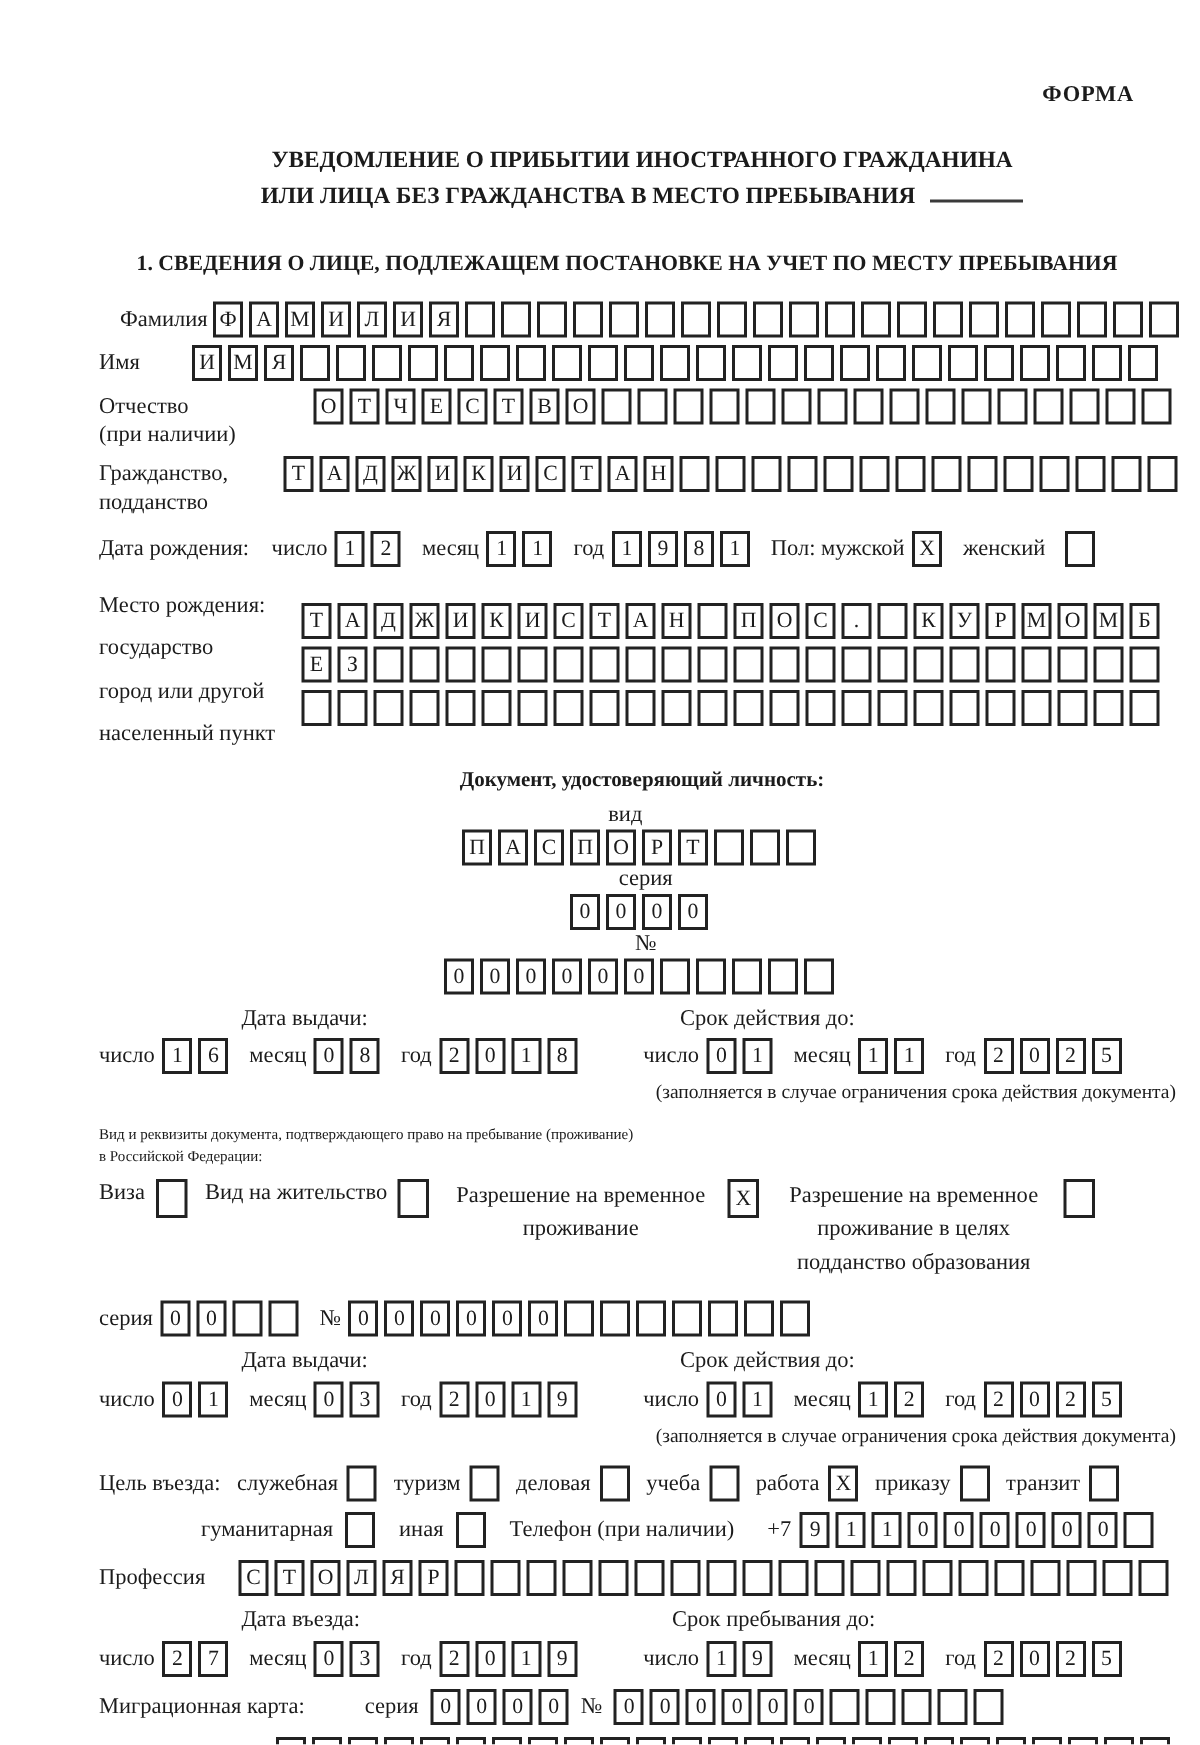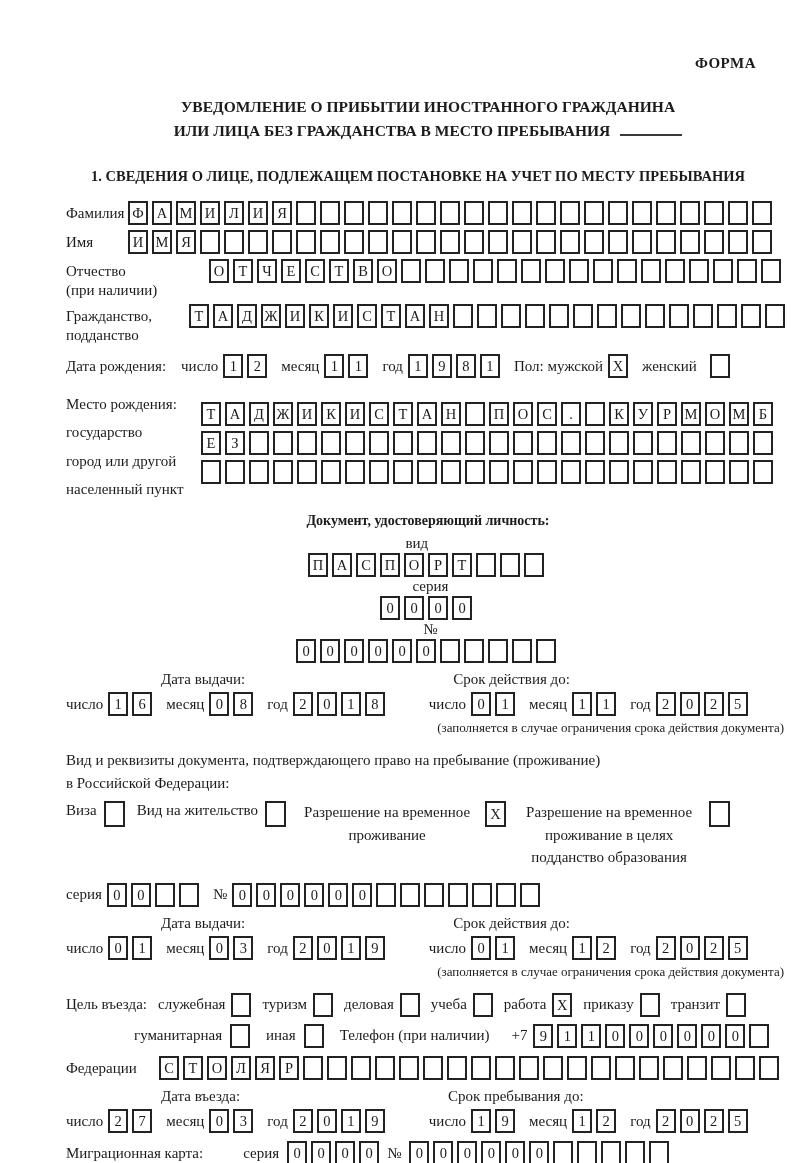--- a/index.html
+++ b/index.html
@@ -38,21 +38,21 @@
   .t.first{margin-left:0;}
 
   .date-titles{display:flex;font-size:15px;margin-top:7px;}
   .dt-left{margin-left:95px;}
   .dt-right{margin-left:208px;}
   .date-row{display:flex;align-items:center;margin-top:4px;}
   .dg{display:flex;align-items:center;}
   .dg-right{margin-left:40px;}
   .note{font-size:13px;text-align:right;padding-right:6px;margin-top:4px;}
 
-  .intro{margin-top:12px;font-size:15px;line-height:1.55;}
+  .intro{margin-top:12px;font-size:10px;line-height:1.55;}
   .opts{display:flex;align-items:flex-start;margin-top:6px;font-size:15px;}
   .opts .cb{margin-left:7px;margin-right:0;width:21px;height:26px;}
   .opt-multi{text-align:center;line-height:1.5;}
   .ml12{margin-left:12px}.ml10{margin-left:10px}.ml16{margin-left:16px}
   .w180{width:182px}.w185{width:186px}
 
   .purpose{display:flex;align-items:center;margin-top:12px;font-size:15px;}
   .purpose .cb{margin-left:6px;margin-right:0;}
   .purpose .opt{margin-left:11px;}
   .purpose2{display:flex;align-items:center;margin-top:7px;font-size:15px;padding-left:68px;}
@@ -77,21 +77,21 @@
 
   <div class="title">
     <div>УВЕДОМЛЕНИЕ О ПРИБЫТИИ ИНОСТРАННОГО ГРАЖДАНИНА</div>
     <div>
       <span>ИЛИ ЛИЦА БЕЗ ГРАЖДАНСТВА В МЕСТО ПРЕБЫВАНИЯ</span><span class="title-blank"></span>
     </div>
   </div>
 
   <div class="sec1">1. СВЕДЕНИЯ О ЛИЦЕ, ПОДЛЕЖАЩЕМ ПОСТАНОВКЕ НА УЧЕТ ПО МЕСТУ ПРЕБЫВАНИЯ</div>
 
-  <div class="row" style="margin-top:16px;">
+  <div class="row" style="margin-top:16px;justify-content:flex-end;">
     <div class="lbl w62">Фамилия</div>
     <div class="cells">
         <span class="cell">Ф</span>
         <span class="cell">А</span>
         <span class="cell">М</span>
         <span class="cell">И</span>
         <span class="cell">Л</span>
         <span class="cell">И</span>
         <span class="cell">Я</span>
         <span class="cell"></span>
@@ -544,21 +544,21 @@
         <span class="cell">0</span>
         <span class="cell">0</span>
         <span class="cell">0</span>
         <span class="cell">0</span>
         <span class="cell">0</span>
         <span class="cell"></span>
       </span>
   </div>
 
   <div class="row" style="margin-top:8px;">
-    <div class="lbl w93">Федерации</div>
+    <div class="lbl w93">Профессия</div>
     <div class="cells">
         <span class="cell">С</span>
         <span class="cell">Т</span>
         <span class="cell">О</span>
         <span class="cell">Л</span>
         <span class="cell">Я</span>
         <span class="cell">Р</span>
         <span class="cell"></span>
         <span class="cell"></span>
         <span class="cell"></span>

